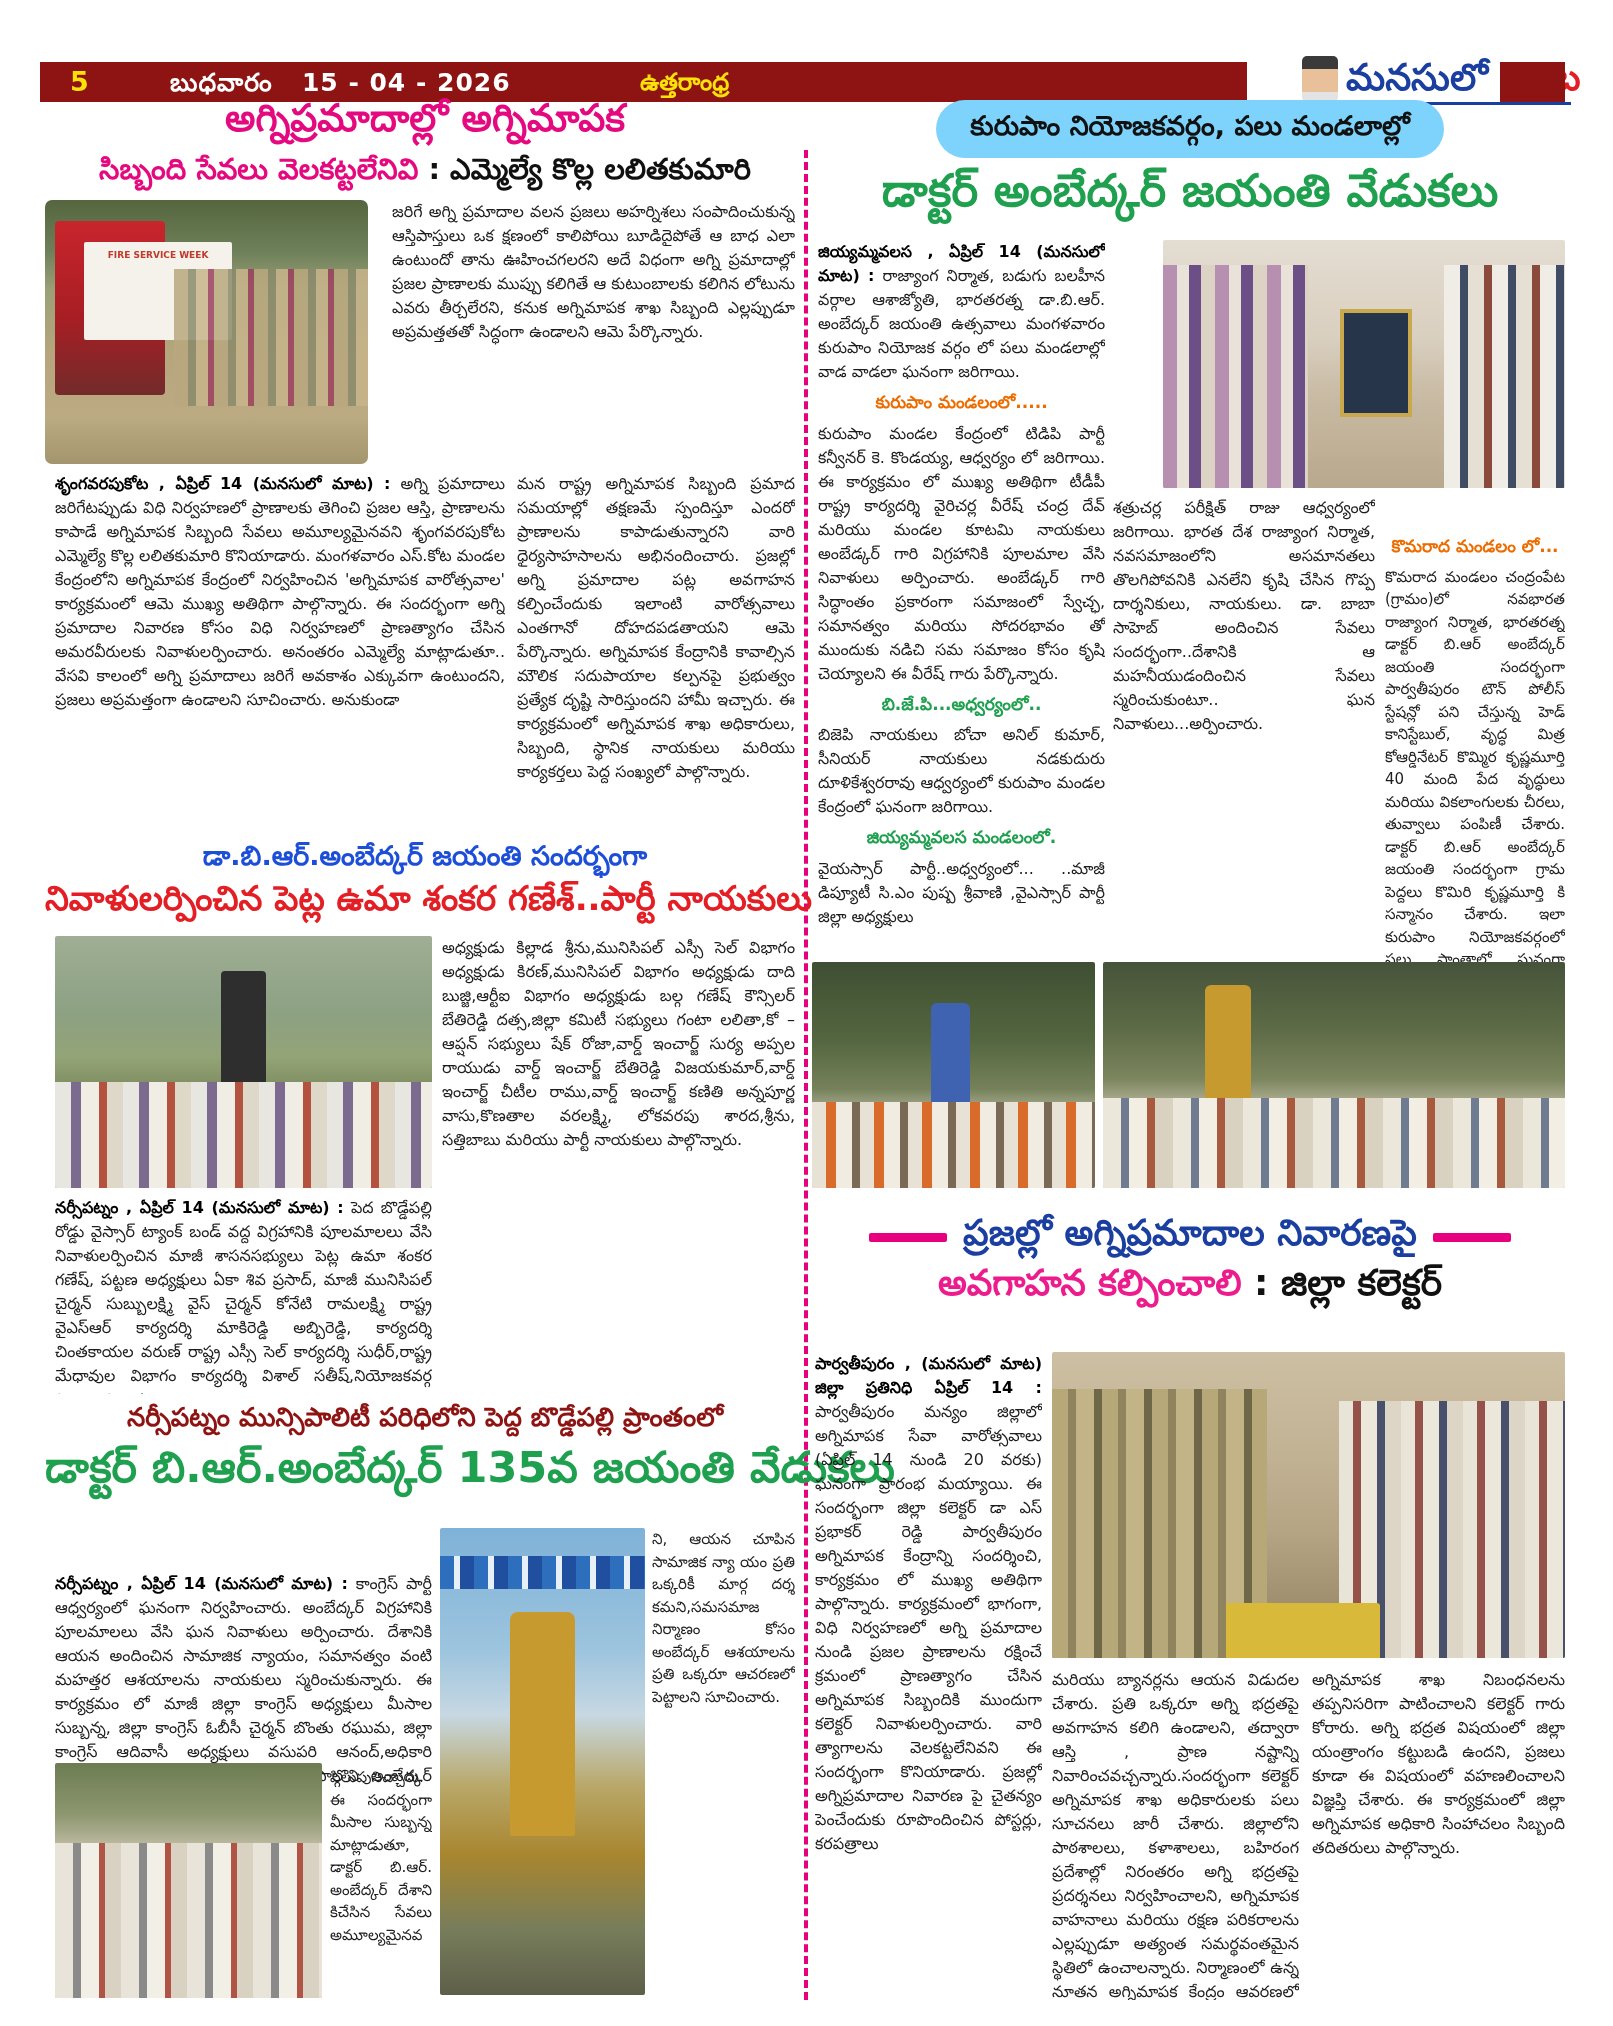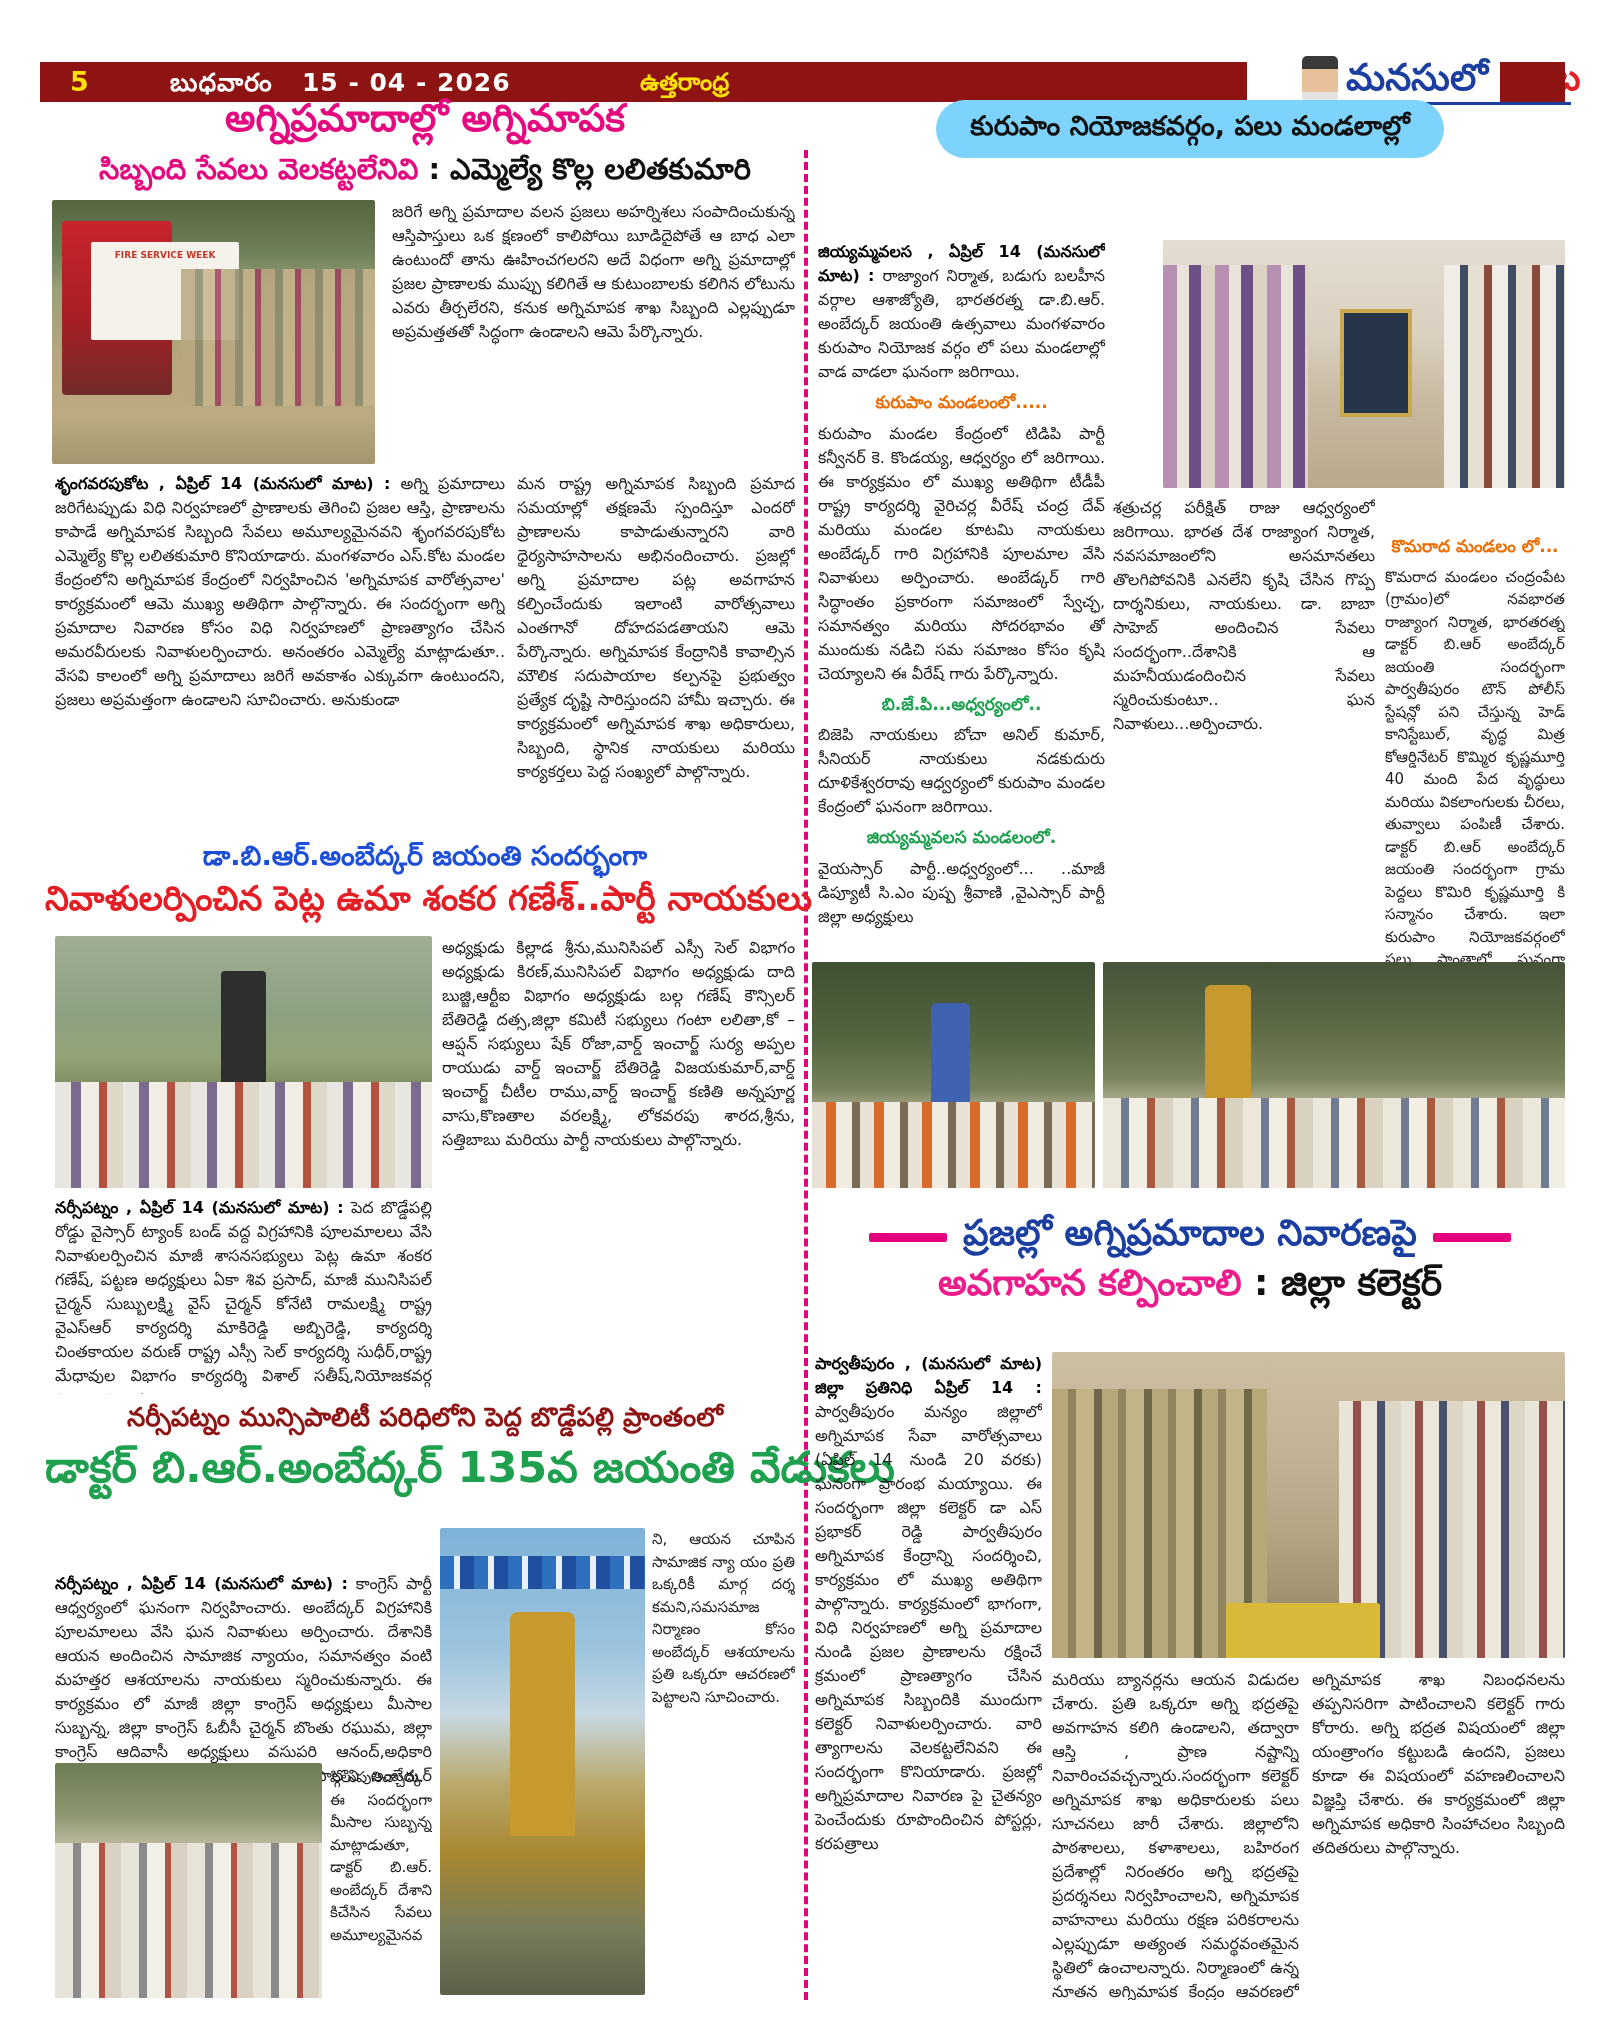--- a/index.html
+++ b/index.html
@@ -24,22 +24,22 @@
   .lead{font-weight:bold;color:#000;}
   .photo{position:absolute;overflow:hidden;border-radius:2px;}
   .subhead{display:block;text-align:center;font-weight:bold;font-size:17px;margin:6px 0;}
   .sub-orange{color:#ed6c00;} .sub-green{color:#1fa04f;}
   
   #a1-kicker{position:absolute;left:55px;top:96px;width:740px;text-align:center;
              font-size:38px;font-weight:bold;color:#e5097f;}
   #a1-sub{position:absolute;left:40px;top:152px;width:770px;text-align:center;
           font-size:29px;font-weight:bold;white-space:nowrap;}
   #a1-sub .hl{color:#e5097f;} #a1-sub .bk{color:#111;}
-  #a1-photo{left:52px;top:200px;width:323px;height:264px;
-            background:linear-gradient(180deg,#55663f 0%,#6f815a 20%,#9ba077 34%,#b7a67d 60%,#bcab82 82%,#a3956d 100%);}
+  #a1-photo{left:45px;top:200px;width:323px;height:264px;
+            background:linear-gradient(180deg,#55663f 0%,#6f815a 20%,#9ba077 34%,#b7a67d 60%,#bcab82 82%,#a3956d 100%);border-radius:7px;}
   #a1-truck{position:absolute;left:3%;top:8%;width:34%;height:66%;border-radius:4px;
             background:linear-gradient(180deg,#c8252c 0%,#a81e24 55%,#732b2b 100%);}
   #a1-banner{position:absolute;left:12%;top:16%;width:46%;height:34%;background:#f4f2ea;border-radius:2px;
              color:#c0392b;font-size:9px;font-weight:bold;text-align:center;padding-top:8px;}
   #a1-people{position:absolute;left:40%;top:26%;width:60%;height:52%;
              background:repeating-linear-gradient(90deg,#b9a87f 0 14px,#8a8a6a 14px 22px,#c7b48b 22px 34px,#9c3f5e 34px 40px);opacity:.85;}
   #a1-colr{left:392px;top:200px;width:403px;height:268px;}
   #a1-coll{left:55px;top:472px;width:450px;height:366px;}
   #a1-colm{left:517px;top:472px;width:278px;height:366px;}
   
@@ -176,20 +176,21 @@
   </div>
   <div id="a3-col-narrow" class="col">పిలుపునిచ్చారు. ఈ సందర్భంగా మీసాల సుబ్బన్న మాట్లాడుతూ, డాక్టర్ బి.ఆర్. అంబేద్కర్ దేశాని కిచేసిన సేవలు అమూల్యమైనవ</div>
   <div id="a3-photo2" class="photo">
     <div id="a3-people2"></div>
   </div>
   <div id="a3-col3" class="col">ని, ఆయన చూపిన సామాజిక న్యా యం ప్రతి ఒక్కరికీ మార్గ దర్శ కమని,సమసమాజ నిర్మాణం కోసం అంబేద్కర్ ఆశయాలను ప్రతి ఒక్కరూ ఆచరణలో పెట్టాలని సూచించారు.</div>
 
   <div id="r1-pillwrap">
     <span id="r1-pill">కురుపాం నియోజకవర్గం, పలు మండలాల్లో</span>
   </div>
+  <div id="r1-headline">డాక్టర్ అంబేద్కర్ జయంతి వేడుకలు</div>
   <div id="r1-photo-top" class="photo">
     <div id="r1-people-l"></div>
     <div id="r1-people-r"></div>
     <div id="r1-portrait"></div>
   </div>
   <div id="r1-colA" class="col">
     <span class="lead">జియ్యమ్మవలస , ఏప్రిల్ 14 (మనసులో మాట) :</span>
     <span>రాజ్యాంగ నిర్మాత, బడుగు బలహీన వర్గాల ఆశాజ్యోతి, భారతరత్న డా.బి.ఆర్. అంబేద్కర్ జయంతి ఉత్సవాలు మంగళవారం కురుపాం నియోజక వర్గం లో పలు మండలాల్లో వాడ వాడలా ఘనంగా జరిగాయి.</span>
     <span class="subhead sub-orange">కురుపాం మండలంలో.....</span>
     <span>కురుపాం మండల కేంద్రంలో టిడిపి పార్టీ కన్వీనర్ కె. కొండయ్య, ఆధ్వర్యం లో జరిగాయి. ఈ కార్యక్రమం లో ముఖ్య అతిథిగా టీడీపీ రాష్ట్ర కార్యదర్శి వైరిచర్ల వీరేష్ చంద్ర దేవ్ మరియు మండల కూటమి నాయకులు అంబేడ్కర్ గారి విగ్రహానికి పూలమాల వేసి నివాళులు అర్పించారు. అంబేడ్కర్ గారి సిద్ధాంతం ప్రకారంగా సమాజంలో స్వేచ్ఛ, సమానత్వం మరియు సోదరభావం తో ముందుకు నడిచి సమ సమాజం కోసం కృషి చెయ్యాలని ఈ వీరేష్ గారు పేర్కొన్నారు.</span>

